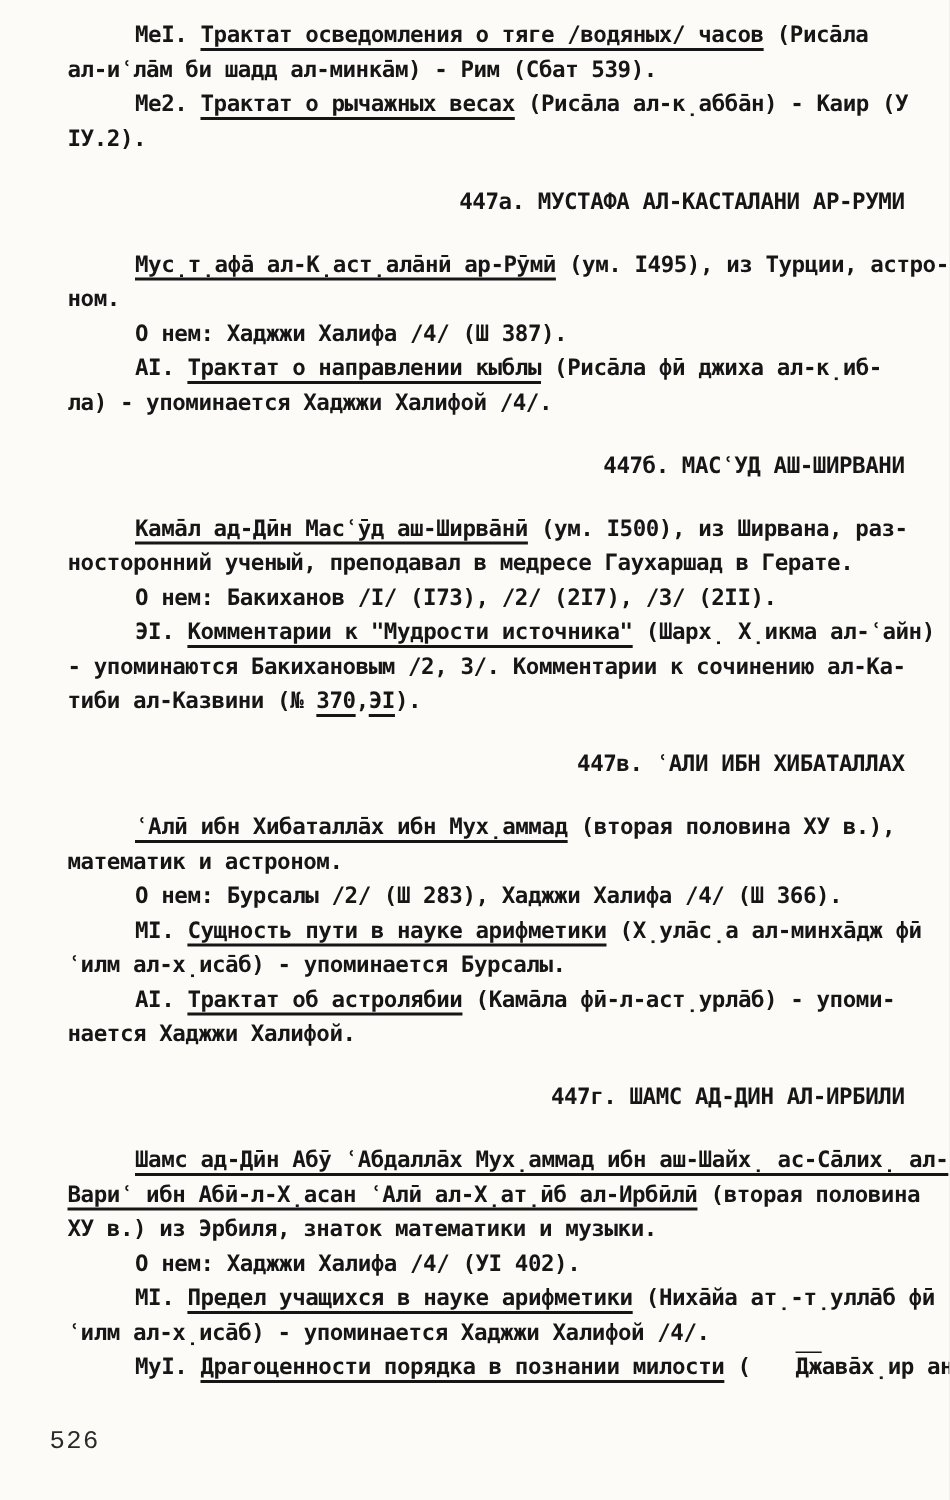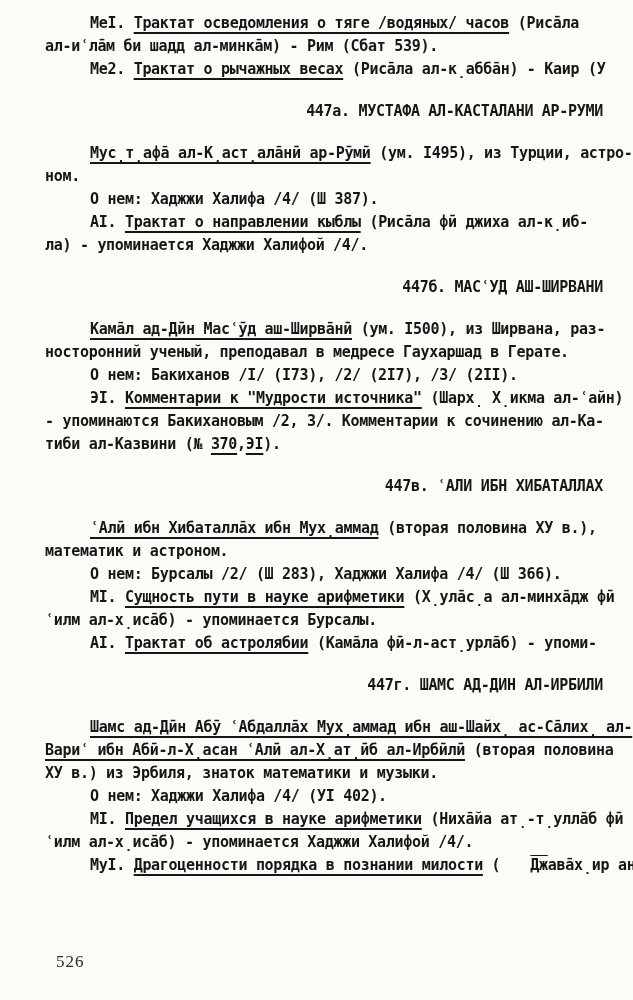--- a/index.html
+++ b/index.html
@@ -35,40 +35,41 @@
     white-space: pre;
   }
   .u {
     text-decoration: underline;
     text-decoration-thickness: 1.5px;
     text-underline-offset: 3.5px;
   }
   .ov { text-decoration: overline; margin-left: 30px; }
   .page-number {
     position: absolute;
-    left: 56px;
+    left: 33px;
     top: 952px;
     font-size: 17px;
     font-weight: normal;
     color: #2a2a2a;
     letter-spacing: 1px;
-    font-family: Liberation Serif, serif;
+    font-family: Liberation Mono, monospace;
   }
 </style>
 </head>
 <body>
 
 <div class="page">
   <main class="content" id="content">
       <div class="para">
         <div class="line indent"><span>МеI. </span><span class="u">Трактат осведомления о тяге /водяных/ часов</span><span> (Риса̄ла</span></div>
         <div class="line"><span>ал-иʿла̄м би шадд ал-минка̄м) - Рим (Сбат 539).</span></div>
       </div>
       <div class="para">
         <div class="line indent"><span>Ме2. </span><span class="u">Трактат о рычажных весах</span><span> (Риса̄ла ал-к̣абба̄н) - Каир (У</span></div>
+        <div class="line"><span>IУ.2).</span></div>
       </div>
       <div class="heading">447а. МУСТАФА АЛ-КАСТАЛАНИ АР-РУМИ</div>
       <div class="para">
         <div class="line indent"><span class="u">Мус̣т̣афа̄ ал-К̣аст̣ала̄нӣ ар-Рӯмӣ</span><span> (ум. I495), из Турции, астро-</span></div>
         <div class="line"><span>ном.</span></div>
       </div>
       <div class="para">
         <div class="line indent"><span>О нем: Хаджжи Халифа /4/ (Ш 387).</span></div>
       </div>
       <div class="para">
@@ -95,20 +96,21 @@
       </div>
       <div class="para">
         <div class="line indent"><span>О нем: Бурсалы /2/ (Ш 283), Хаджжи Халифа /4/ (Ш 366).</span></div>
       </div>
       <div class="para">
         <div class="line indent"><span>МI. </span><span class="u">Сущность пути в науке арифметики</span><span> (Х̣ула̄с̣а ал-минха̄дж фӣ</span></div>
         <div class="line"><span>ʿилм ал-х̣иса̄б) - упоминается Бурсалы.</span></div>
       </div>
       <div class="para">
         <div class="line indent"><span>АI. </span><span class="u">Трактат об астролябии</span><span> (Кама̄ла фӣ-л-аст̣урла̄б) - упоми-</span></div>
+        <div class="line"><span>нается Хаджжи Халифой.</span></div>
       </div>
       <div class="heading">447г. ШАМС АД-ДИН АЛ-ИРБИЛИ</div>
       <div class="para">
         <div class="line indent"><span class="u">Шамс ад-Дӣн Абӯ ʿАбдалла̄х Мух̣аммад ибн аш-Шайх̣ ас-Са̄лих̣ ал-</span></div>
         <div class="line"><span class="u">Вариʿ ибн Абӣ-л-Х̣асан ʿАлӣ ал-Х̣ат̣ӣб ал-Ирбӣлӣ</span><span> (вторая половина</span></div>
         <div class="line"><span>ХУ в.) из Эрбиля, знаток математики и музыки.</span></div>
       </div>
       <div class="para">
         <div class="line indent"><span>О нем: Хаджжи Халифа /4/ (УI 402).</span></div>
       </div>

